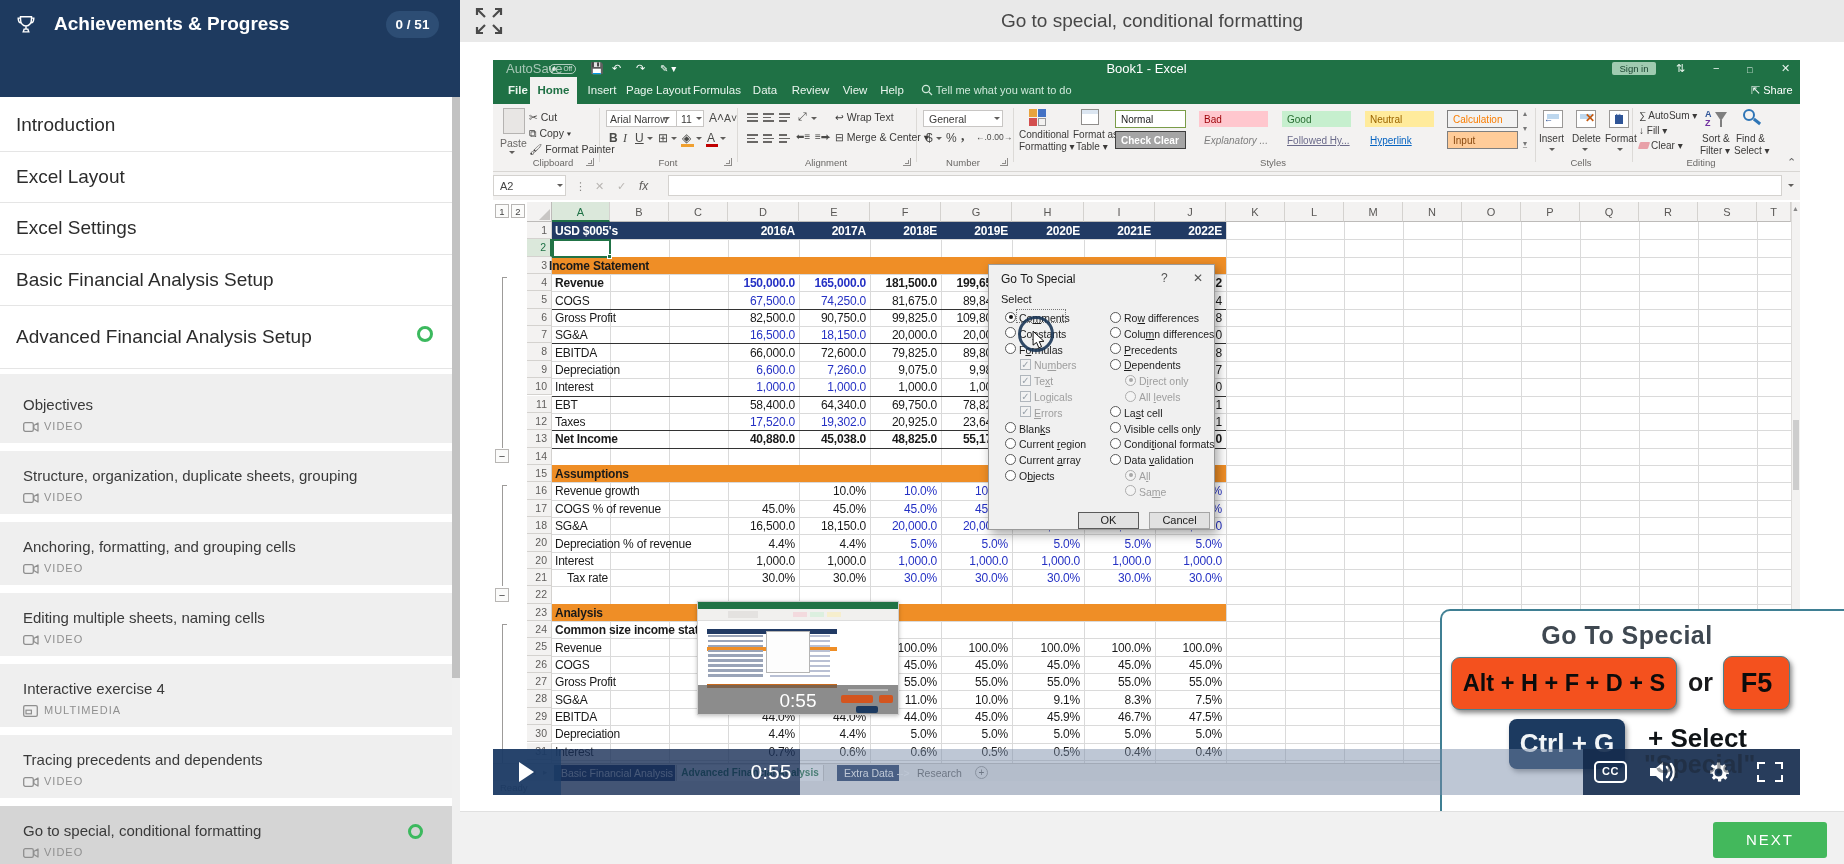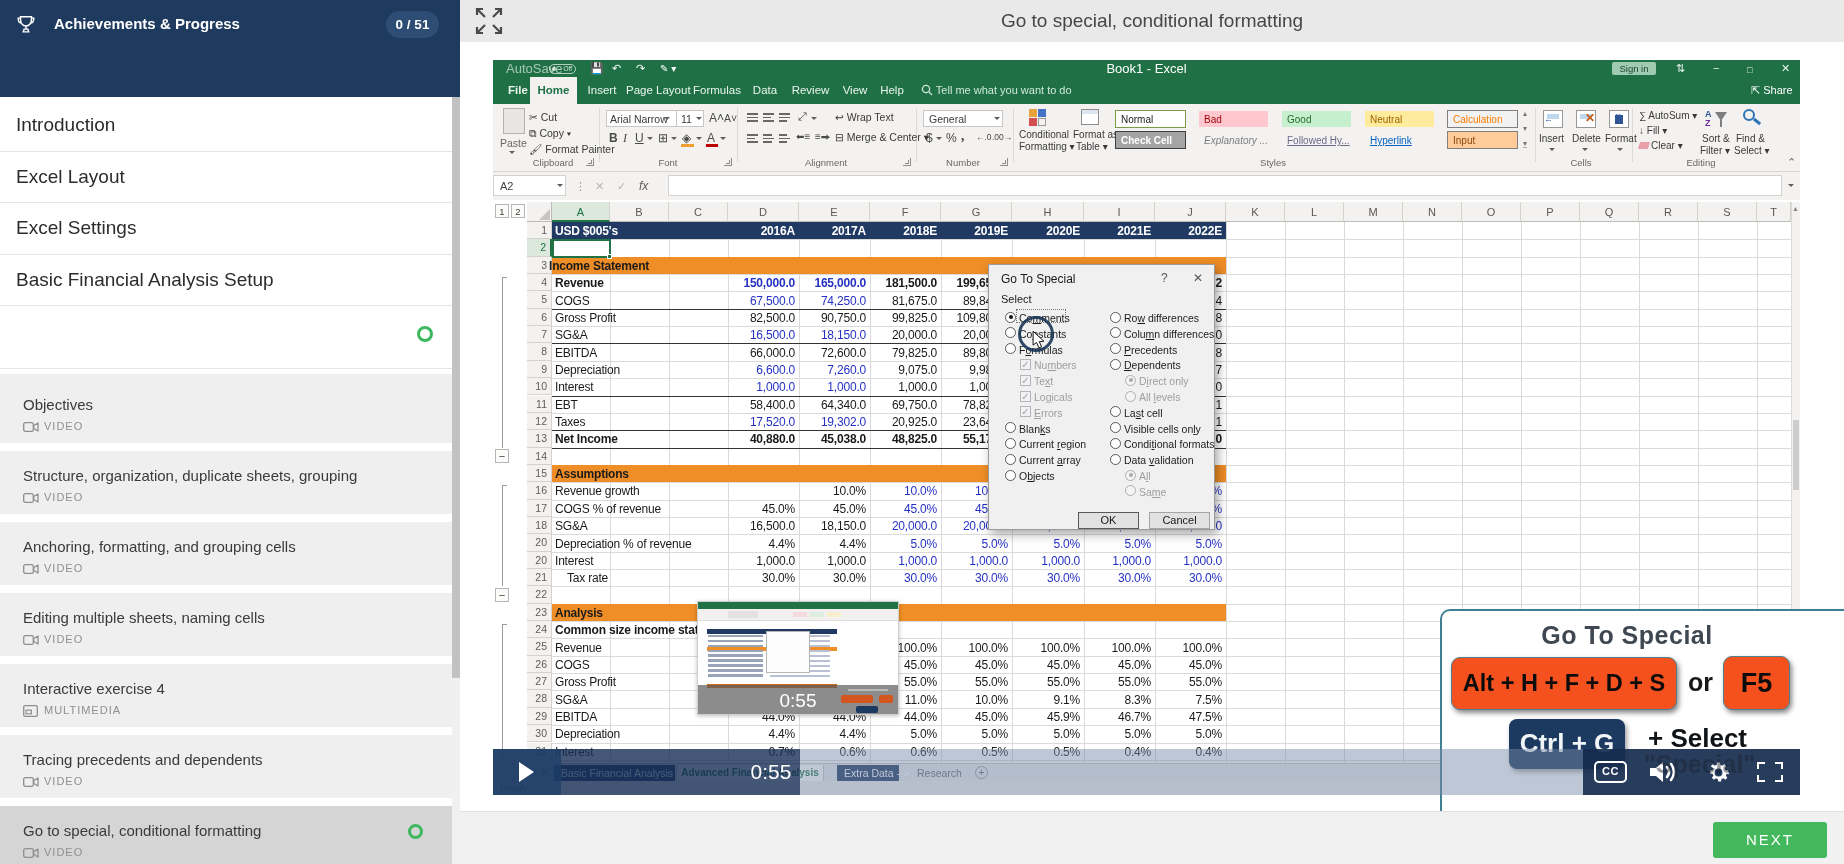--- a/index.html
+++ b/index.html
@@ -3,21 +3,21 @@
 <meta charset="utf-8">
 <style>
   * { margin:0; padding:0; box-sizing:border-box; }
   html,body { width:1844px; height:864px; overflow:hidden; background:#fff; }
   #app { position:relative; width:1844px; height:864px; font-family:"Liberation Sans", sans-serif; overflow:hidden; }
   .abs { position:absolute; }
 
   
   #sidebar { left:0; top:0; width:460px; height:864px; background:#fff; }
   #sb-header { left:0; top:0; width:460px; height:97px; background:#1e3a5f; }
-  #sb-title { left:54px; top:14px; font-size:15px; font-weight:bold; color:#fff; line-height:20px; }
+  #sb-title { left:54px; top:14px; font-size:19px; font-weight:bold; color:#fff; line-height:20px; }
   #sb-badge { left:386px; top:11px; width:53px; height:27px; background:#2d4d74; border-radius:14px; color:#fff; font-size:13.5px; font-weight:bold; text-align:center; line-height:27px; }
   #sb-search { left:8px; top:59px; width:436px; height:36px; background:#fff; border-radius:3px; }
   #sb-search-ph { left:20px; top:0; height:36px; line-height:36px; font-size:15px; color:#98a1a8; }
   #sb-search-caret { right:14px; top:15px; width:0; height:0; border-left:5px solid transparent; border-right:5px solid transparent; border-top:6px solid #6d7a85; }
   .sb-section { left:0; width:460px; background:#fff; border-bottom:1px solid #e5e5e5; }
   .sb-section .t { position:absolute; left:16px; top:50%; transform:translateY(-50%); font-size:19px; color:#2c2c2c; }
   .ring { position:absolute; border:3.5px solid #3cb95e; border-radius:50%; background:transparent; }
   .sb-item { left:0; width:452px; background:#efefef; }
   .sb-item.active { background:#d5d5d5; }
   .sb-item .t { position:absolute; left:23px; font-size:15px; color:#3a3a3a; }
@@ -160,20 +160,21 @@
         <div class="sb-section abs" style="top: 151.5px; height: 51.5px;">
           <div class="t">Excel Layout</div>
         </div>
         <div class="sb-section abs" style="top: 203px; height: 51.5px;">
           <div class="t">Excel Settings</div>
         </div>
         <div class="sb-section abs" style="top: 254.5px; height: 51.5px;">
           <div class="t">Basic Financial Analysis Setup</div>
         </div>
         <div class="sb-section abs" style="top: 306px; height: 63px;">
+          <div class="t">Advanced Financial Analysis Setup</div>
           <div class="ring" style="right: 27px; top: 50%; margin-top: -11px; width: 16px; height: 16px;"></div>
         </div>
       </div>
     <div id="sb-lessons">
         <div class="sb-item abs" style="top: 374px; height: 69px;">
           <div class="t" style="top: 22px;">Objectives</div>
           <span style="position: absolute; left: 23px; top: 47px; width: 16px; height: 12px;">
             <svg width="16" height="12" viewBox="0 0 16 12">
               <rect x="0.7" y="1.7" width="9.6" height="8.6" rx="1.6" fill="none" stroke="#8f8f8f" stroke-width="1.3"></rect>
               <path d="M10.8 4.5 L15 2 V10 L10.8 7.5 Z" fill="none" stroke="#8f8f8f" stroke-width="1.3" stroke-linejoin="round"></path>
@@ -374,21 +375,21 @@
         <div class="rb-txt" style="left: 526px; top: 25px; font-size: 10px;">Conditional</div>
         <div class="rb-txt" style="left: 526px; top: 37px; font-size: 10px;">Formatting ▾</div>
         <div style="position: absolute; left: 588px; top: 5px; width: 18px; height: 16px; border: 1px solid rgb(143, 141, 139); background: linear-gradient(rgb(220, 230, 241) 30%, rgb(255, 255, 255) 30%);"></div>
         <div class="rb-txt" style="left: 580px; top: 25px; font-size: 10px;">Format as</div>
         <div class="rb-txt" style="left: 583px; top: 37px; font-size: 10px;">Table ▾</div>
         <div class="style-cell" style="left: 622px; top: 6px; background: rgb(255, 255, 255); color: rgb(26, 26, 26); border-color: rgb(122, 156, 72);">Normal</div>
         <div class="style-cell" style="left: 705px; top: 6px; background: rgb(255, 199, 206); color: rgb(156, 0, 6); border-color: rgb(243, 242, 241);">Bad</div>
         <div class="style-cell" style="left: 788px; top: 6px; background: rgb(198, 239, 206); color: rgb(39, 109, 49); border-color: rgb(243, 242, 241);">Good</div>
         <div class="style-cell" style="left: 871px; top: 6px; background: rgb(255, 235, 156); color: rgb(156, 101, 0); border-color: rgb(243, 242, 241);">Neutral</div>
         <div class="style-cell" style="left: 954px; top: 6px; background: rgb(242, 242, 242); color: rgb(250, 125, 0); border-color: rgb(127, 127, 127);">Calculation</div>
-        <div class="style-cell" style="left: 622px; top: 27px; background: rgb(165, 165, 165); color: rgb(255, 255, 255); border-color: rgb(63, 63, 63); font-weight: bold;">Check Cell</div>
+        <div class="style-cell" style="left: 622px; top: 27px; background: rgb(165, 165, 165); color: rgb(255, 255, 255); border-color: rgb(63, 63, 63); font-weight: bold;">Check Clear</div>
         <div class="style-cell" style="left: 705px; top: 27px; background: rgb(243, 242, 241); color: rgb(127, 127, 127); border-color: rgb(243, 242, 241); font-style: italic;">Explanatory ...</div>
         <div class="style-cell" style="left: 788px; top: 27px; background: rgb(243, 242, 241); color: rgb(106, 106, 138); border-color: rgb(243, 242, 241); text-decoration: underline;">Followed Hy...</div>
         <div class="style-cell" style="left: 871px; top: 27px; background: rgb(243, 242, 241); color: rgb(5, 99, 193); border-color: rgb(243, 242, 241); text-decoration: underline;">Hyperlink</div>
         <div class="style-cell" style="left: 954px; top: 27px; background: rgb(255, 204, 153); color: rgb(138, 74, 16); border-color: rgb(127, 127, 127);">Input</div>
         <div class="rb-icon" style="left: 1030px; top: 5px; font-size: 8px; color: rgb(119, 119, 119);">▴</div>
         <div class="rb-icon" style="left: 1030px; top: 20px; font-size: 8px; color: rgb(119, 119, 119);">▾</div>
         <div class="rb-icon" style="left: 1030px; top: 35px; font-size: 8px; color: rgb(119, 119, 119);">▾̲</div>
         <div class="rb-label" style="left: 740px;">Styles</div>
         <div style="position: absolute; left: 1050px; top: 6px; width: 20px; height: 18px; border: 1px solid rgb(154, 152, 150); background: rgb(255, 255, 255);">
           <div style="position:absolute;left:0px;top:3px;color:#2f5597;font-size:9px">←</div>

